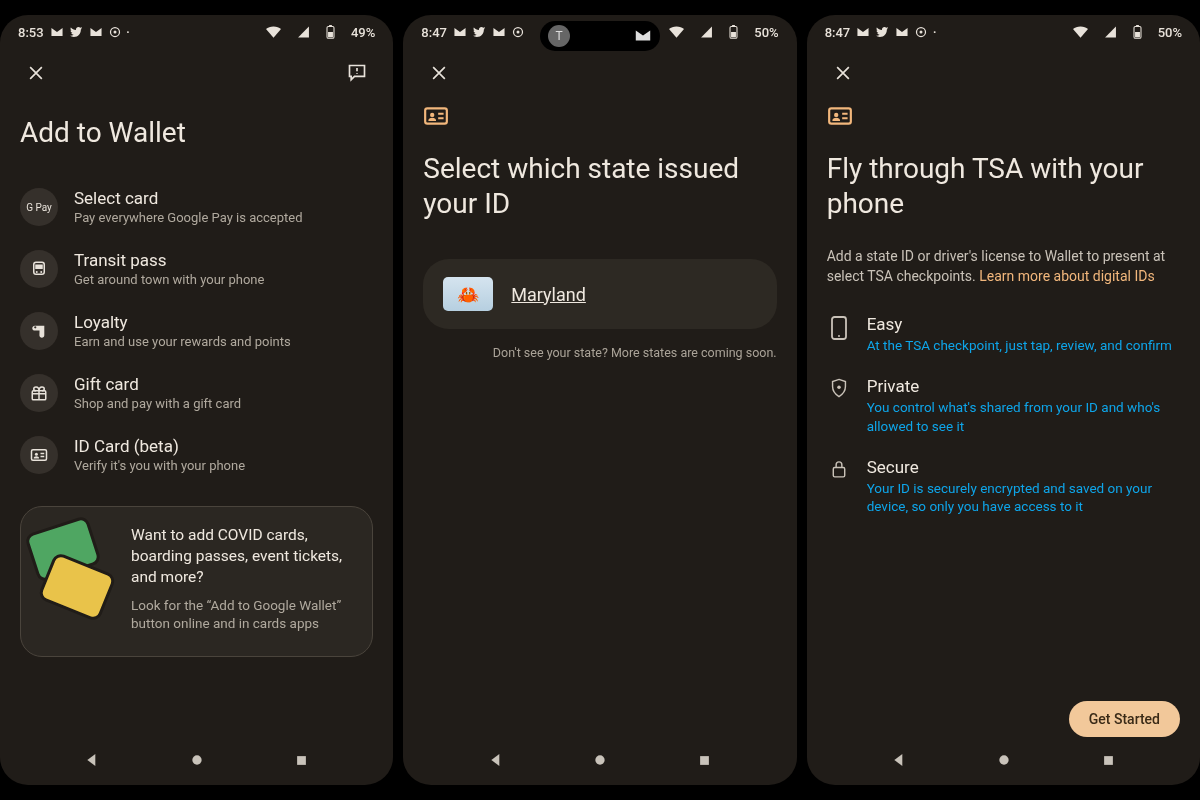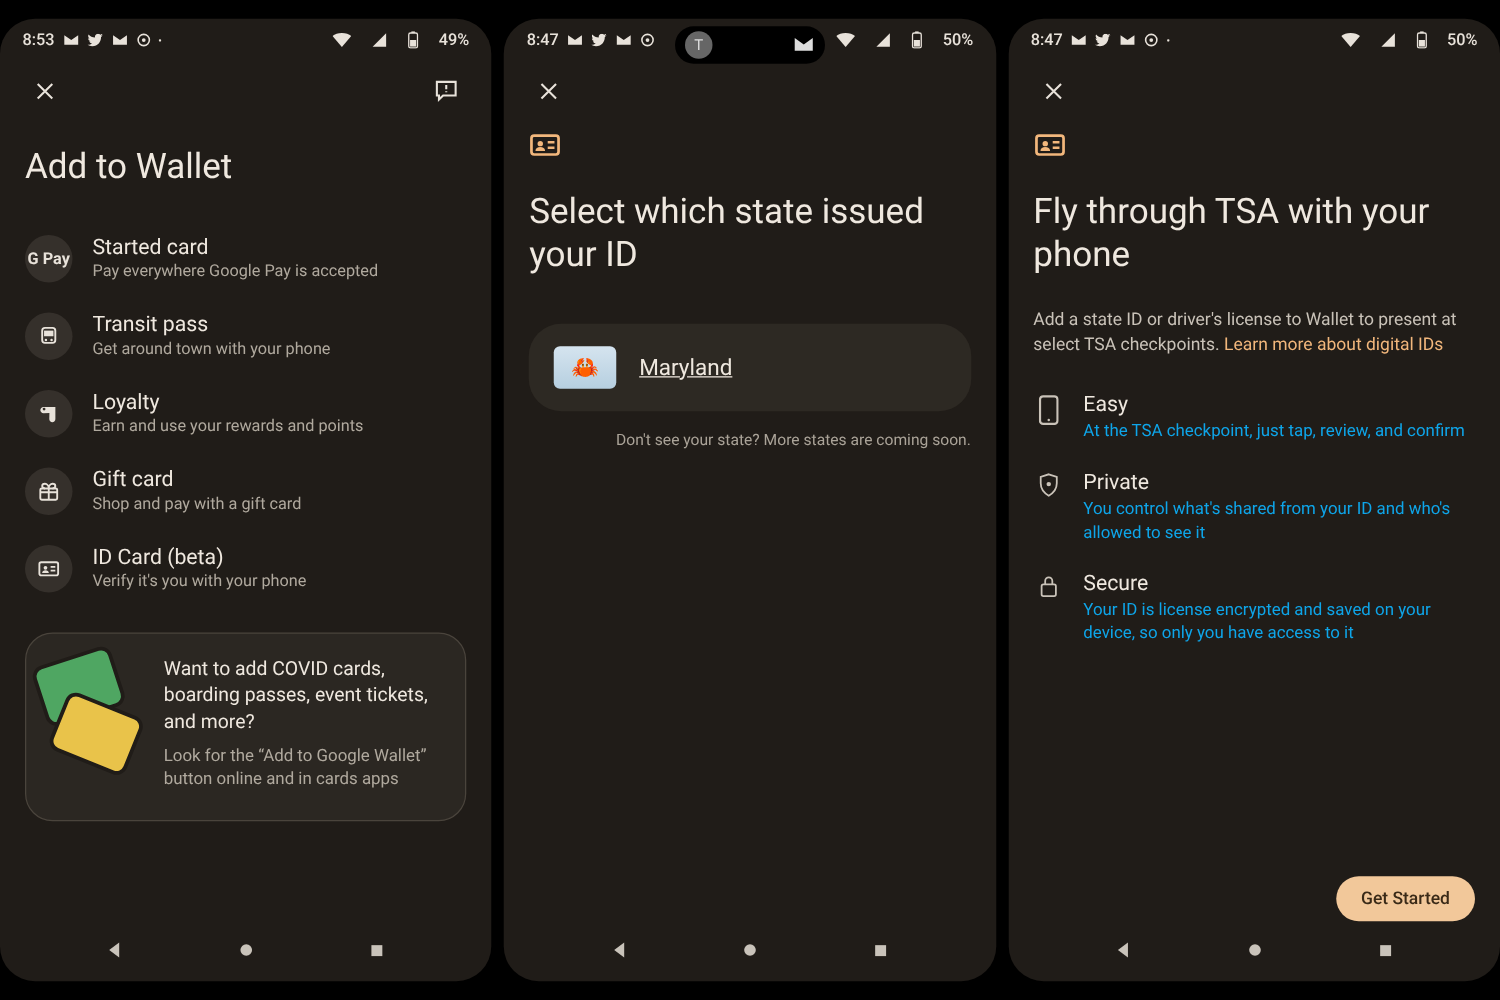--- a/index.html
+++ b/index.html
@@ -212,23 +212,23 @@
           <path fill="none" stroke="currentColor" stroke-width="2" d="M3 3h18v13H9l-4 4V16H3z"></path>
           <path stroke="currentColor" stroke-width="2" d="M12 6v4M12 12v1"></path>
         </svg>
     </div>
   </div>
 
   <div class="content">
     <h1 class="title">Add to Wallet</h1>
 
     <div class="listitem">
-      <div class="li-icon" style="font-size:13px;font-weight:700">G Pay</div>
+      <div class="li-icon" style="font-size:10px;font-weight:400">G Pay</div>
       <div class="li-text">
-        <span class="li-title">Started card</span>
+        <span class="li-title">Select card</span>
         <span class="li-sub">Pay everywhere Google Pay is accepted</span>
       </div>
     </div>
 
     <div class="listitem">
       <div class="li-icon">
         <svg width="18" height="18" viewBox="0 0 24 24">
             <rect x="5" y="3" width="14" height="16" rx="3" fill="none" stroke="currentColor" stroke-width="2"></rect>
             <rect x="7" y="6" width="10" height="6" fill="currentColor"></rect>
             <circle cx="9" cy="16" r="1.3" fill="currentColor"></circle>
@@ -501,21 +501,21 @@
 
     <div class="feature">
       <div class="feat-icon">
         <svg width="18" height="20" viewBox="0 0 24 28">
             <rect x="4" y="12" width="16" height="13" rx="2" fill="none" stroke="currentColor" stroke-width="2"></rect>
             <path fill="none" stroke="currentColor" stroke-width="2" d="M8 12V8a4 4 0 018 0v4"></path>
           </svg>
       </div>
       <div>
         <div class="feat-title">Secure</div>
-        <div class="feat-sub">Your ID is license encrypted and saved on your device, so only you have access to it</div>
+        <div class="feat-sub">Your ID is securely encrypted and saved on your device, so only you have access to it</div>
       </div>
     </div>
 
     <div style="flex:1"></div>
   </div>
 
   <div class="cta-row">
     <div class="cta-btn">Get Started</div>
   </div>
 

